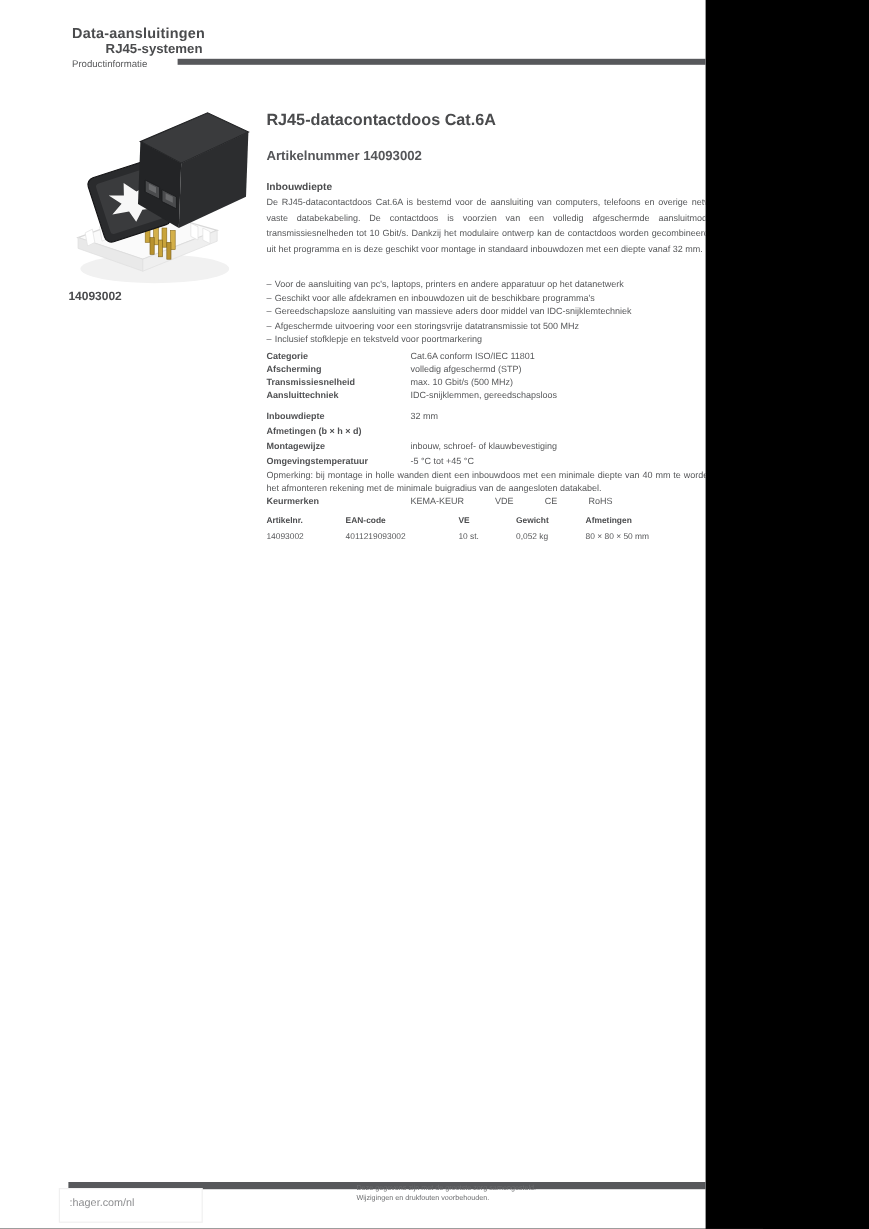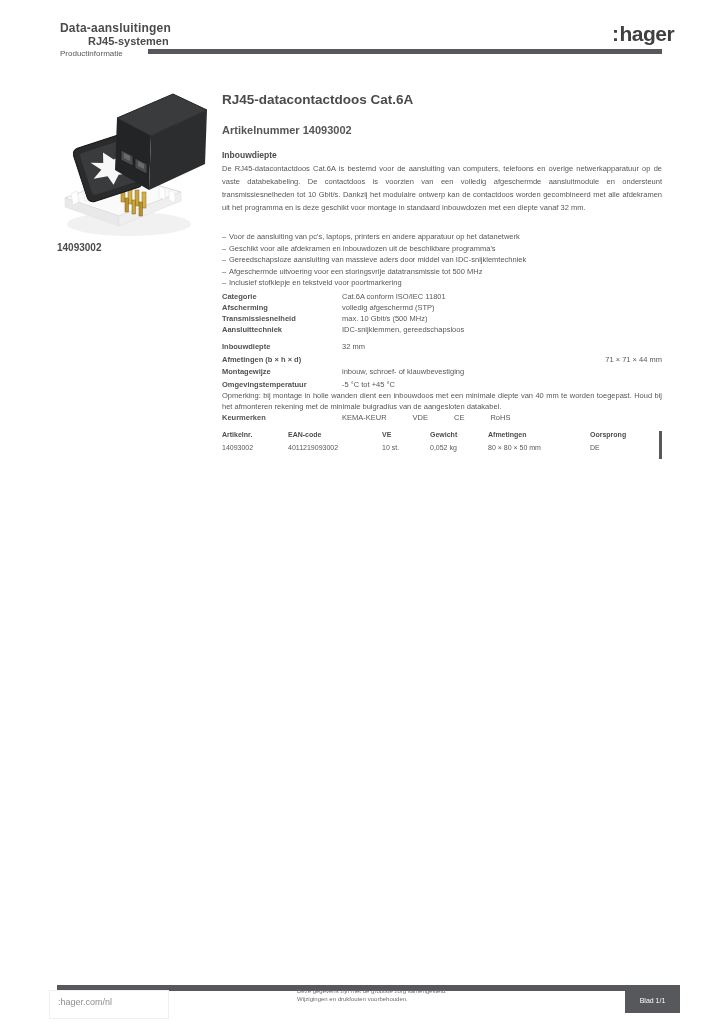--- a/index.html
+++ b/index.html
@@ -1,17 +1,17 @@
 <!DOCTYPE html>
 <html><head>
 <meta charset="utf-8">
 <style>
   html,body{margin:0;padding:0;background:#000;}
   .page{
-    position:relative;width:724px;height:1024px;background:#ffffff;
+    position:relative;width:588px;height:1024px;background:#ffffff;
     font-family:"Liberation Sans", sans-serif;color:#57585a;overflow:hidden;
   }
   .abs{position:absolute;}
   
   .hdr-line1{left:60px;top:21px;font-size:12px;font-weight:bold;color:#4a4b4d;letter-spacing:.2px;}
   .hdr-line2{left:60px;top:35px;font-size:11px;font-weight:bold;color:#4a4b4d;padding-left:28px;}
   .hdr-line3{left:60px;top:49px;font-size:8px;color:#57585a;}
   .hdr-rule{left:148px;top:49px;width:514px;height:5px;background:#57585b;}
   .logo{left:584px;top:22px;font-size:21px;font-weight:bold;color:#404040;letter-spacing:-0.5px;margin-left:28px;}
   .logo .colon{margin-right:1px;}

